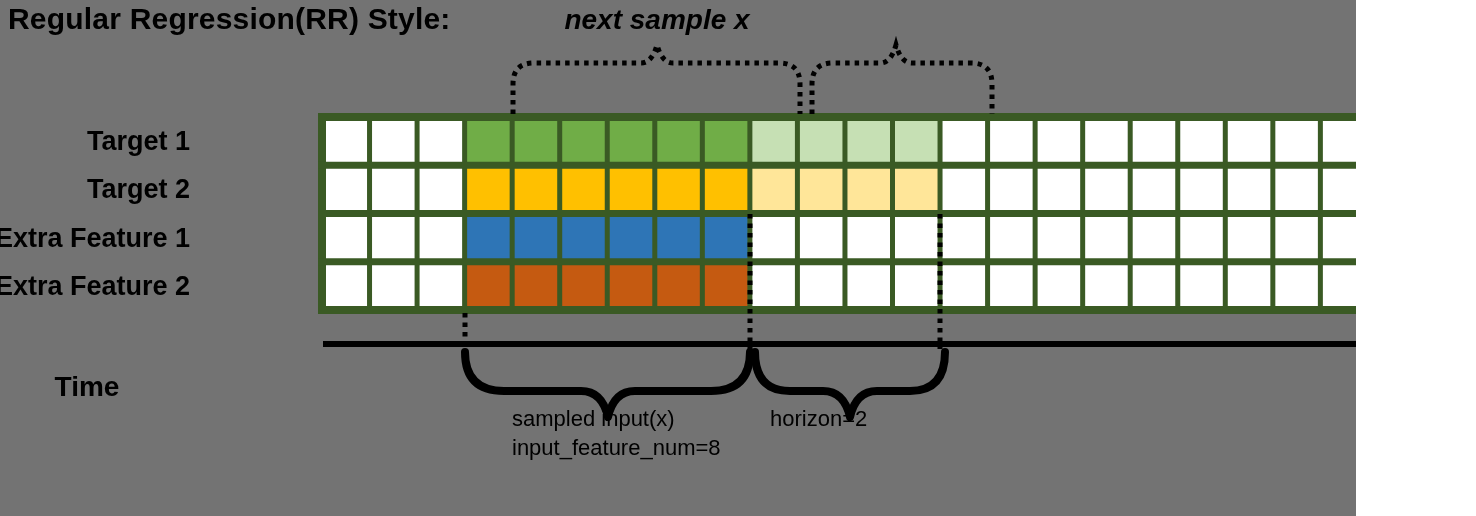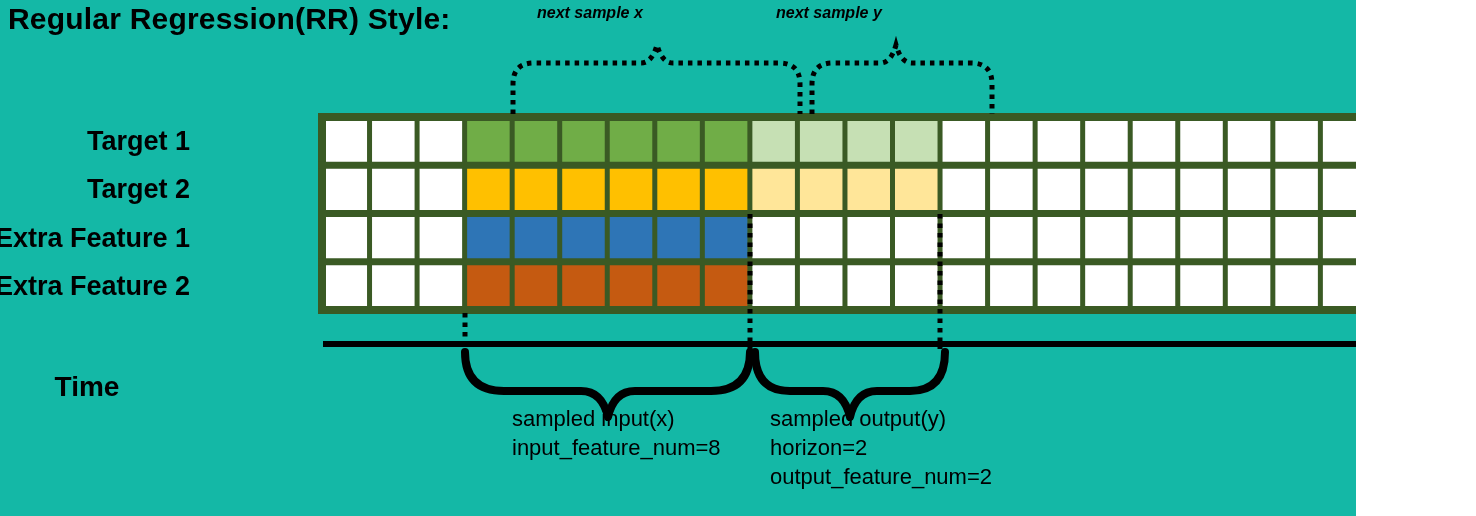--- a/index.html
+++ b/index.html
@@ -1,34 +1,34 @@
 <!DOCTYPE html>
 <html><head>
 <meta charset="utf-8">
 <style>
   html,body{margin:0;padding:0;background:#fff;}
   .stage{
-    position:relative;width:1356px;height:516px;background:#14b8a6;overflow:hidden;
+    position:relative;width:1356px;height:516px;background:#737373;overflow:hidden;
     font-family:"Liberation Sans",sans-serif;color:#000;
   }
   .stage svg{position:absolute;left:0;top:0;}
   .title{
     position:absolute;left:8px;top:2px;font-size:30px;font-weight:bold;letter-spacing:0.2px;
   }
   .row-label{
     position:absolute;right:1166px;width:320px;text-align:right;
     font-size:27px;font-weight:bold;line-height:30px;white-space:nowrap;
   }
   .time-label{
     position:absolute;right:1169px;width:200px;text-align:center;top:329px;
     font-size:28px;font-weight:bold;margin-top:42px;
   }
   .brace-label{
-    position:absolute;top:4px;width:240px;
-    font-size:16px;font-weight:bold;font-style:italic;white-space:nowrap;
+    position:absolute;top:4px;width:240px;text-align:center;
+    font-size:28px;font-weight:bold;font-style:italic;white-space:nowrap;
   }
   .anno-block{
     position:absolute;top:404px;font-size:22px;line-height:29px;white-space:nowrap;
   }
   .dot{fill:none;stroke:#000;stroke-width:5;stroke-dasharray:4.5 5;}
   .sbrace{fill:none;stroke:#000;stroke-width:8;stroke-linecap:round;stroke-linejoin:round;}
   .axis{stroke:#000;stroke-width:6;}
 </style>
 </head>
 <body>
@@ -185,26 +185,23 @@
   <div class="title">Regular Regression(RR) Style:</div>
 
   <div class="row-label" style="top:126px">Target 1</div>
   <div class="row-label" style="top:174px">Target 2</div>
   <div class="row-label" style="top:223px">Extra Feature 1</div>
   <div class="row-label" style="top:271px">Extra Feature 2</div>
 
   <div class="time-label">Time</div>
 
   <div class="brace-label" style="left:537px">next sample x</div>
-  <div class="brace-label" style="left:776px">next sample y</div>
 
   <div class="anno-block" style="left:512px">
     <div>sampled input(x)</div>
     <div>input_feature_num=8</div>
   </div>
 
   <div class="anno-block" style="left:770px">
-    <div>sampled output(y)</div>
     <div>horizon=2</div>
-    <div>output_feature_num=2</div>
   </div>
 
 </div>
 
 </body></html>

